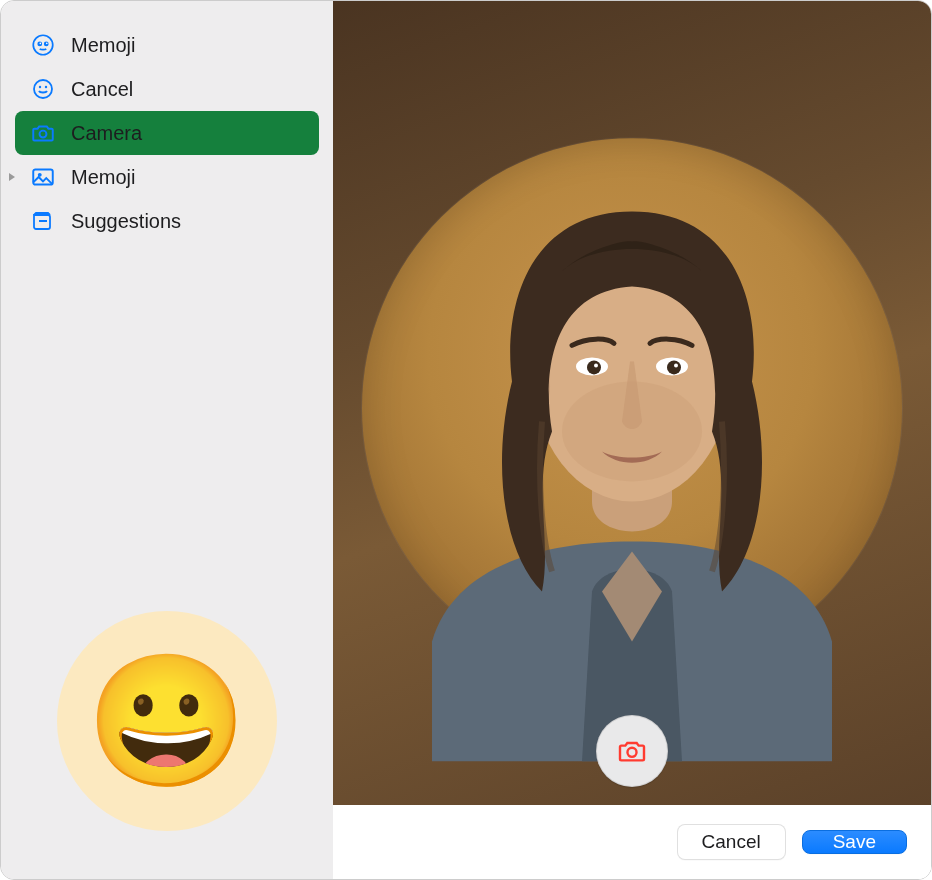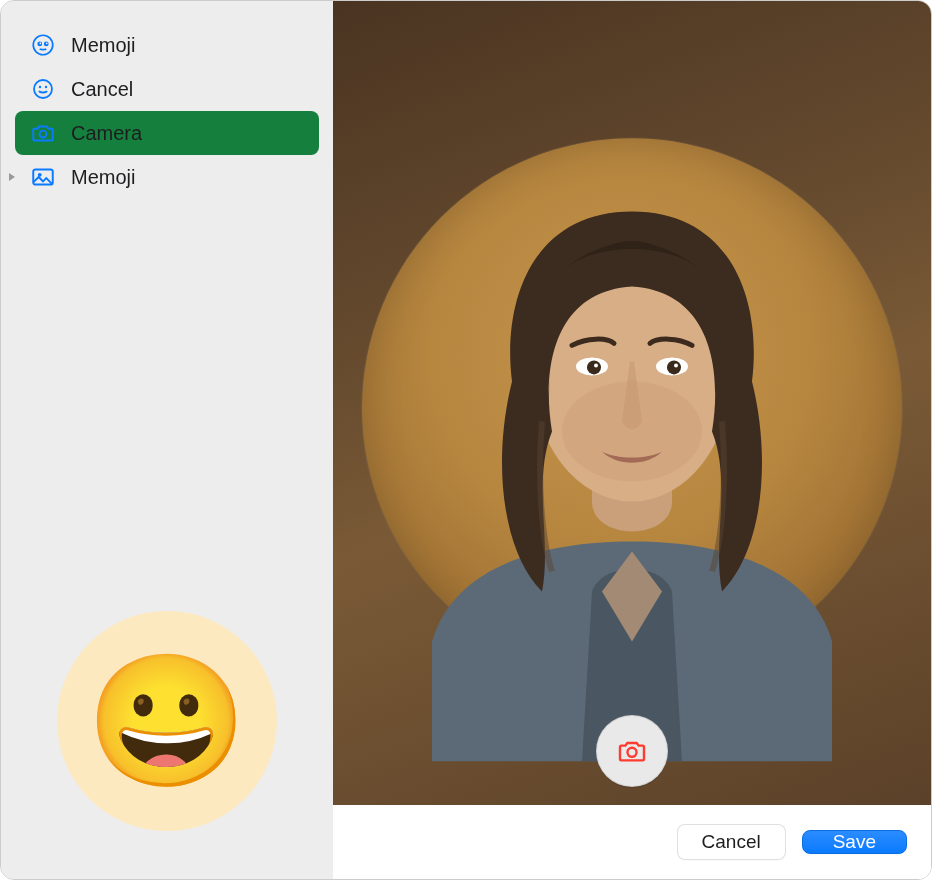--- a/index.html
+++ b/index.html
@@ -214,20 +214,30 @@
         <span class="icon">
           <svg width="26" height="26" viewBox="0 0 24 24" fill="none" stroke="currentColor" stroke-width="1.8">
             <rect x="3" y="5" width="18" height="14" rx="2"></rect>
             <circle cx="9" cy="10" r="1.8" fill="currentColor" stroke="none"></circle>
             <path d="M3 17l5-5 4 4 3-3 6 6"></path>
           </svg>
         </span>
         <span>Memoji</span>
       </div>
 
+      <div class="sidebar-item">
+        <span class="icon">
+          <svg width="24" height="24" viewBox="0 0 24 24" fill="none" stroke="currentColor" stroke-width="1.8">
+            <path d="M3 6h14a2 2 0 0 1 2 2v10a2 2 0 0 1-2 2H5a2 2 0 0 1-2-2V6z"></path>
+            <path d="M3 6l2-2h12l2 2"></path>
+            <path d="M8 12h8"></path>
+          </svg>
+        </span>
+        <span>Suggestions</span>
+      </div>
 
     </div>
 
     <div class="sidebar-preview">
       <span class="emoji">😀</span>
     </div>
   </aside>
 
   <main class="main">
     <div class="camera-view">

